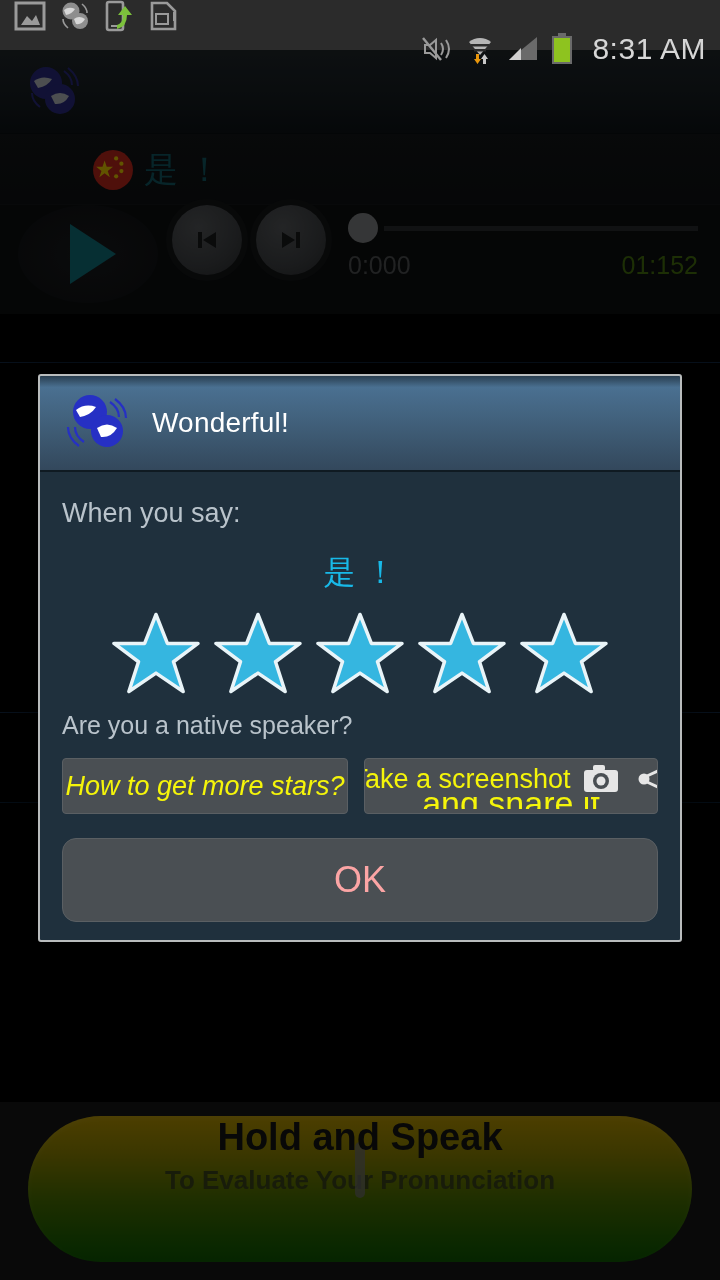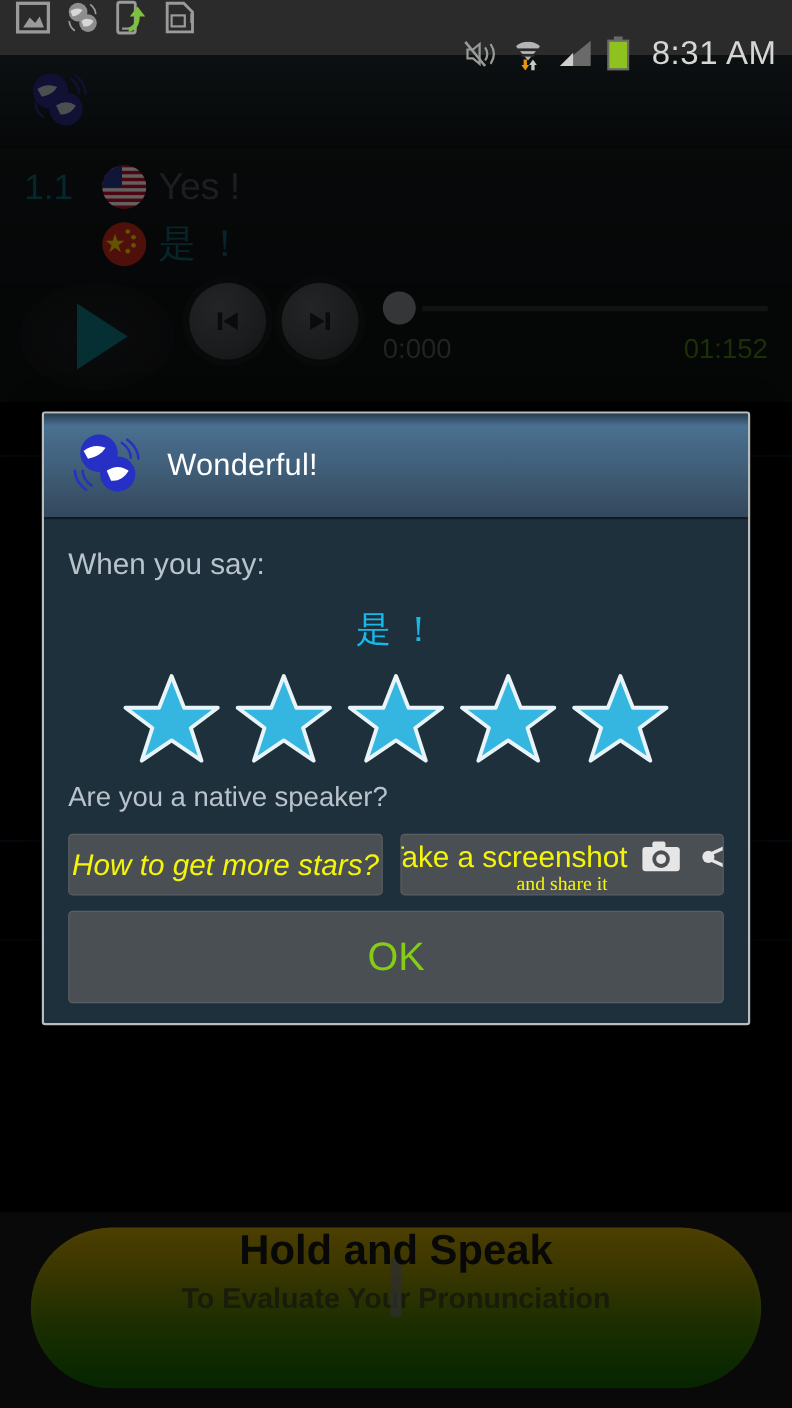--- a/index.html
+++ b/index.html
@@ -153,28 +153,28 @@
     background:#4a4f53; border:1px solid #5a5f63; border-radius:4px;
     min-height:56px; display:flex; align-items:center; justify-content:center;
     overflow:hidden; position:relative;
   }
   .btn-stars{ flex:0 0 286px; padding:0 10px;font-style:italic; }
   .btn-shot{ flex:1; padding:0 10px; gap:10px; }
   .btn-yellow{ color:#f5f50a; font-size:27px; white-space:nowrap; }
   .btn-shot-inner{ display:flex; flex-direction:column; align-items:center; }
   .btn-shot-line1{ display:flex; align-items:center; gap:12px; }
   .btn-shot-line2{
-    color:#f5f50a; font-size:18px; height:12px; line-height:12px;
-    overflow:hidden; margin-top:2px;font-family:Liberation Serif, serif;
+    color:#f5f50a; font-size:34px; height:12px; line-height:12px;
+    overflow:hidden; margin-top:2px;
   }
   .ok-btn{
-    margin-top:14px; width:100%; height:84px;
-    background:#4a4f53; border:1px solid #5a5f63; border-radius:4px;
+    margin-top:24px; width:100%; height:84px;
+    background:#4a4f53; border:1px solid #5a5f63; border-radius:14px;
     display:flex; align-items:center; justify-content:center;
-    color:#84cc16; font-size:36px;
+    color:#fca5a5; font-size:36px;
   }
 </style>
 </head>
 <body>
 
 <div id="screen">
 
   <div class="app">
 
     <div class="titlebar">
@@ -183,41 +183,20 @@
         <path d="M10 18 q8 -6 18 -2 q-4 7 -14 9 z" fill="#c9cdd2"></path>
         <circle cx="36" cy="36" r="15" fill="#2d2f8c"></circle>
         <path d="M27 33 q9 -6 18 0 q-5 9 -14 8 z" fill="#c9cdd2"></path>
         <path d="M40 8 q8 6 8 14" stroke="#2d2f8c" stroke-width="2" fill="none"></path>
         <path d="M44 5 q10 8 10 18" stroke="#2d2f8c" stroke-width="2" fill="none"></path>
         <path d="M16 44 q-8 -6 -8 -14" stroke="#2d2f8c" stroke-width="2" fill="none"></path>
       </svg>
     </div>
 
     <div class="phrase-block">
-      <div class="phrase-row">
-        <span class="phrase-num">1.1</span>
-        <svg class="flag" viewBox="0 0 40 40">
-          <defs>
-              <clipPath id="cf1">
-                <circle cx="20" cy="20" r="19"></circle>
-              </clipPath>
-            </defs>
-          <g clip-path="url(#cf1)">
-            <rect width="40" height="40" fill="#c8102e"></rect>
-            <rect y="3" width="40" height="3" fill="#fff"></rect>
-            <rect y="9" width="40" height="3" fill="#fff"></rect>
-            <rect y="15" width="40" height="3" fill="#fff"></rect>
-            <rect y="21" width="40" height="3" fill="#fff"></rect>
-            <rect y="27" width="40" height="3" fill="#fff"></rect>
-            <rect y="33" width="40" height="3" fill="#fff"></rect>
-            <rect width="18" height="20" fill="#2a3b8f"></rect>
-          </g>
-        </svg>
-        <span class="phrase-en">Yes !</span>
-      </div>
       <div class="phrase-row row-indent">
         <svg class="flag" viewBox="0 0 40 40">
           <defs>
               <clipPath id="cf2">
                 <circle cx="20" cy="20" r="19"></circle>
               </clipPath>
             </defs>
           <g clip-path="url(#cf2)">
             <rect width="40" height="40" fill="#d02b1e"></rect>
             <polygon points="12,11 14,17 20,17 15,21 17,27 12,23 7,27 9,21 4,17 10,17" fill="#ffde00"></polygon>

